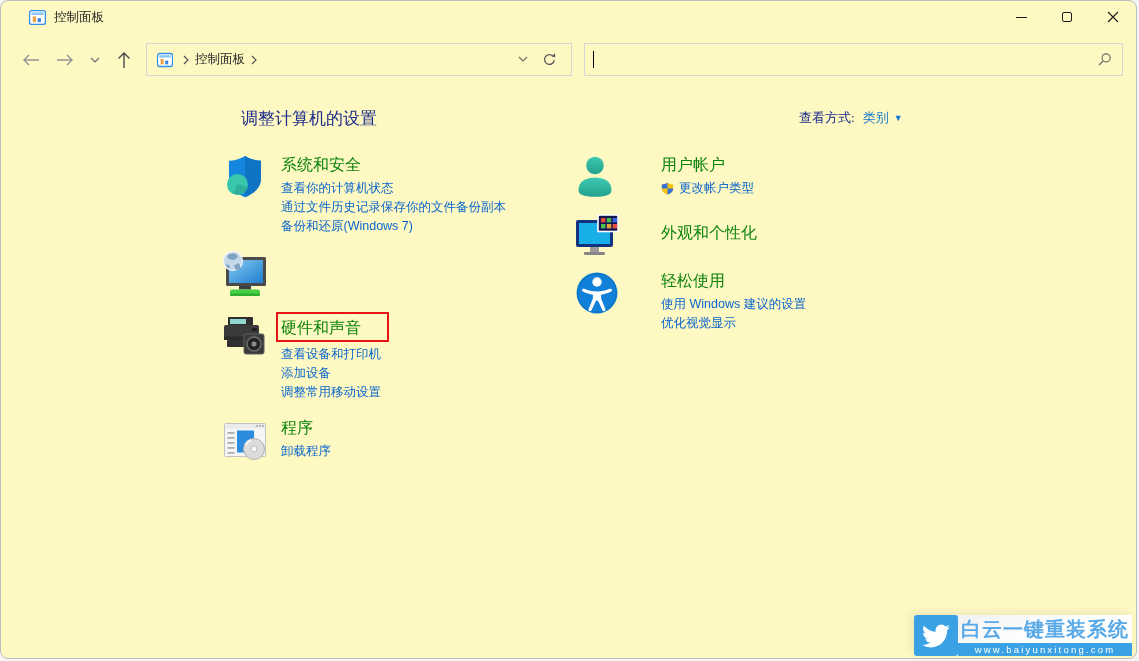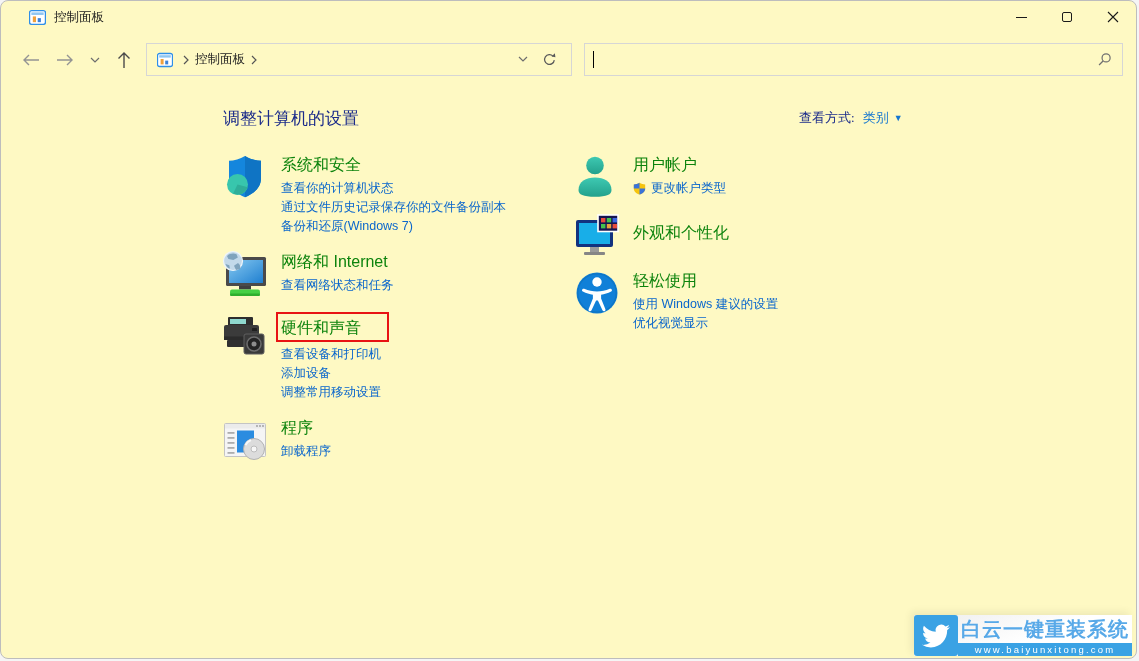--- a/index.html
+++ b/index.html
@@ -31,31 +31,31 @@
   .crumb-text { font-size:12.5px; color:#222; }
   #bc-dropdown { margin-left:auto; padding:0 10px; display:inline-flex; }
   #bc-refresh { padding:0 6px 0 4px; display:inline-flex; }
   #search-box {
     position:absolute; left:583px; top:42px; width:539px; height:33px;
     border:1px solid #d6d6d6; display:flex; align-items:center;
   }
   #search-caret { width:1px; height:17px; background:#000; margin-left:8px; }
   #search-icon { margin-left:auto; margin-right:10px; display:inline-flex; }
   
-  #page-heading { position:absolute; left:222px; top:106px; font-size:17px; color:var(--navy); }
+  #page-heading { position:absolute; left:240px; top:106px; font-size:17px; color:var(--navy); }
   #view-by { position:absolute; left:798px; top:108px; font-size:13px; display:flex; align-items:center;font-family:Liberation Serif, serif; }
   #view-by .vb-label { color:var(--navy); }
   #view-by .vb-value { color:var(--viewlink); margin-left:8px; cursor:pointer; }
   #view-by .vb-arrow { color:var(--viewlink); font-size:9px; margin-left:5px; }
   
   .cat-col { position:absolute; top:152px; }
   #col-left  { left:220px; width:345px; }
   #col-right { left:572px; width:380px; }
   #col-left  .category-item { margin-bottom:14px; }
-  #col-right .category-item { margin-bottom:10px; }
+  #col-right .category-item { margin-bottom:10px;gap:28px; }
   .category-item { display:flex; min-height:48px; }
   .category-item.no-links { align-items:center; }
   .cat-icon { width:48px; height:48px; flex:0 0 48px; margin-right:12px; }
   .cat-icon svg { width:48px; height:48px; display:block; }
   .texts { padding-top:2px; }
   .category-item.no-links .texts { padding-top:0;text-decoration:underline; }
   .cat-title {
     display:inline-block; font-size:16px; line-height:20px; color:var(--green);
     text-decoration:none; cursor:pointer; margin-bottom:4px;text-align:center;
   }
@@ -208,23 +208,20 @@
             <rect x="8" y="10" width="34" height="23" fill="url(#ngrad1)"></rect>
             <rect x="18" y="36" width="12" height="3.5" fill="#3f3f3f"></rect>
             <rect x="9" y="39.5" width="30" height="6.5" rx="2" fill="#45d045"></rect>
             <rect x="9" y="43.5" width="30" height="2.5" rx="1.2" fill="#2faf2f"></rect>
             <circle cx="12" cy="11" r="9.5" fill="#c3d9ea" stroke="#eef5fb" stroke-width="1.2"></circle>
             <path d="M6 6 c2.5-2.5 6.5-3 9.5-1.8 l1.3 3.4 -4.4 2.4 -5-1 z" fill="#7fa3bd"></path>
             <path d="M17 13 c2 1.5 2.8 4 2.2 6.3 l-4.2 0.8 -2-4.4 z" fill="#7fa3bd"></path>
             <path d="M4.5 14 l3.8 1.2 0.6 3.4 c-2.2-0.6-3.8-2.4-4.4-4.6 z" fill="#7fa3bd"></path>
           </svg>
         </span>
-        <div class="texts"><a class="cat-title">网络和 Internet</a><div class="cat-links">
-            <a class="cat-link">查看网络状态和任务</a>
-          </div></div>
       </div>
       <div class="category-item">
         <span class="cat-icon">
           <svg viewBox="0 0 48 48">
             <rect x="7" y="5" width="25" height="10" rx="1" fill="#2e2e2e"></rect>
             <rect x="9" y="7" width="16" height="5" fill="#8fd8cf"></rect>
             <rect x="3" y="13" width="35" height="15" rx="2" fill="#3b3b3b"></rect>
             <rect x="3" y="24.5" width="35" height="3.5" fill="#2b2b2b"></rect>
             <rect x="6" y="28" width="29" height="7" rx="1" fill="#303030"></rect>
             <rect x="31" y="16" width="5" height="3" rx="0.5" fill="#1f1f1f"></rect>

